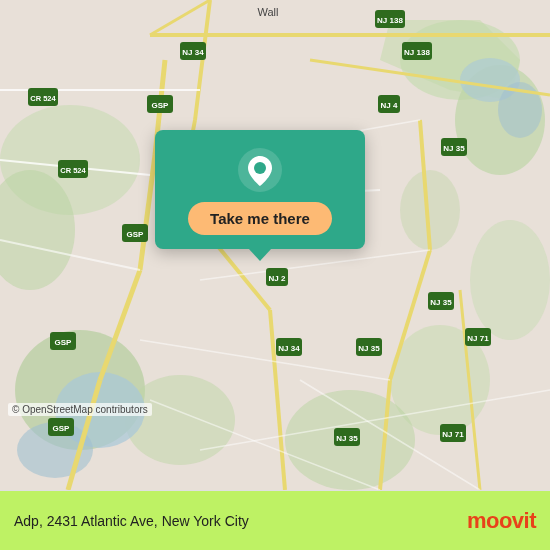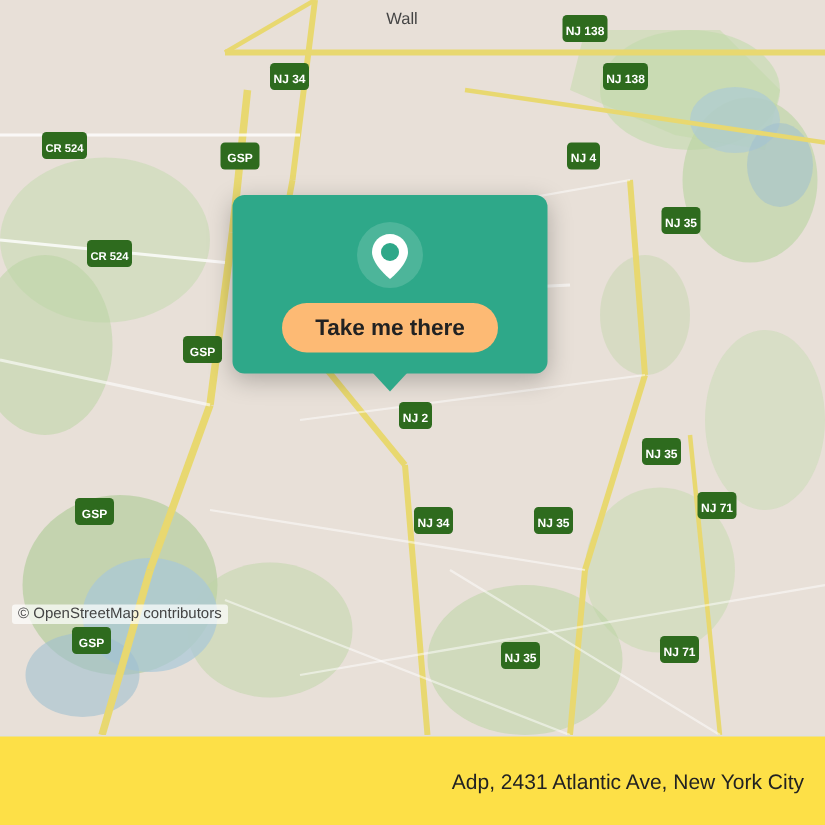--- a/index.html
+++ b/index.html
@@ -59,26 +59,25 @@
       font-weight: 600;
       color: #222;
       cursor: pointer;
       white-space: nowrap;
     }
 
     
     #bottom-bar {
       width: 550px;
       height: 60px;
-      background: #fde047;
+      background: #bef264;
       display: flex;
       align-items: center;
       padding: 0 14px;
       border-top: 1px solid #e0e0e0;
-      justify-content: flex-end;
     }
 
     #bottom-logo {
       margin-left: auto;
       display: flex;
       align-items: center;
     }
 
     #address-text {
       font-size: 14px;
@@ -241,13 +240,16 @@
       <circle cx="22" cy="20" r="6" fill="#2ea889"></circle>
     </svg>
     <button id="popup-btn">Take me there</button>
   </div>
 
   <div id="osm-credit">© OpenStreetMap contributors</div>
 </div>
 
 <div id="bottom-bar">
   <span id="address-text">Adp, 2431 Atlantic Ave, New York City</span>
+  <div id="bottom-logo">
+    <span class="moovit-logo">moovit</span>
+  </div>
 </div>
 
 </body></html>

